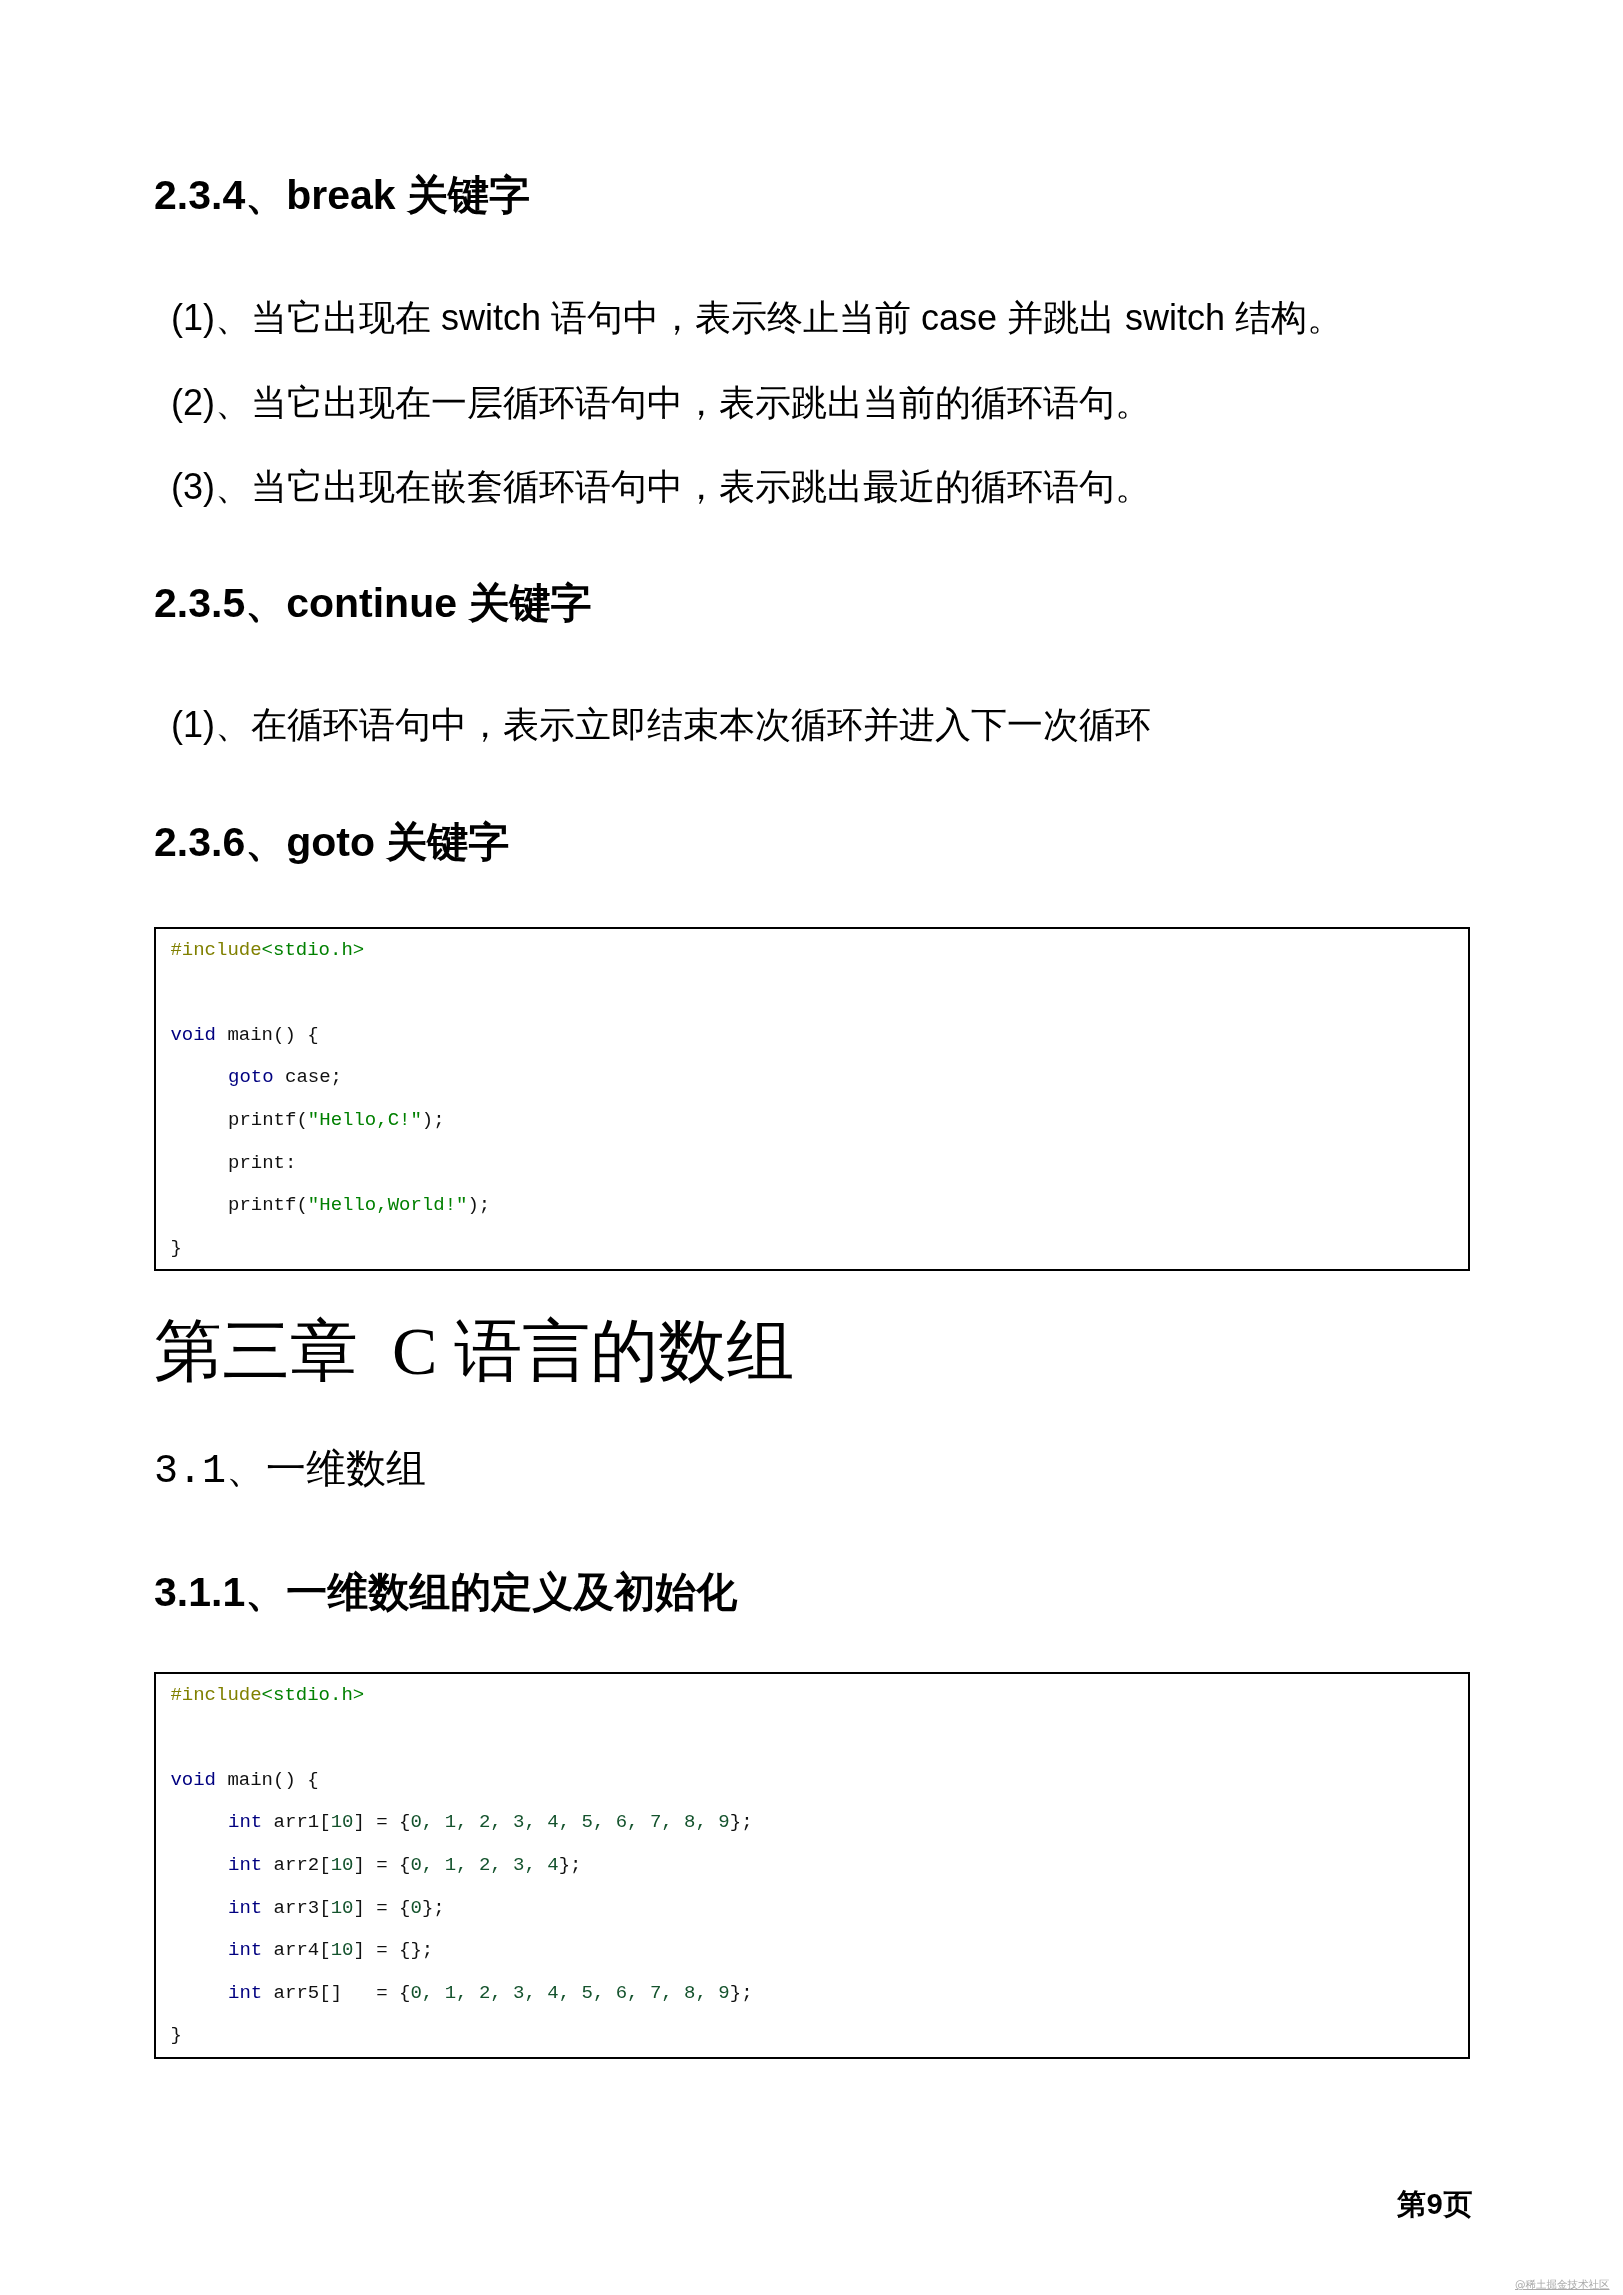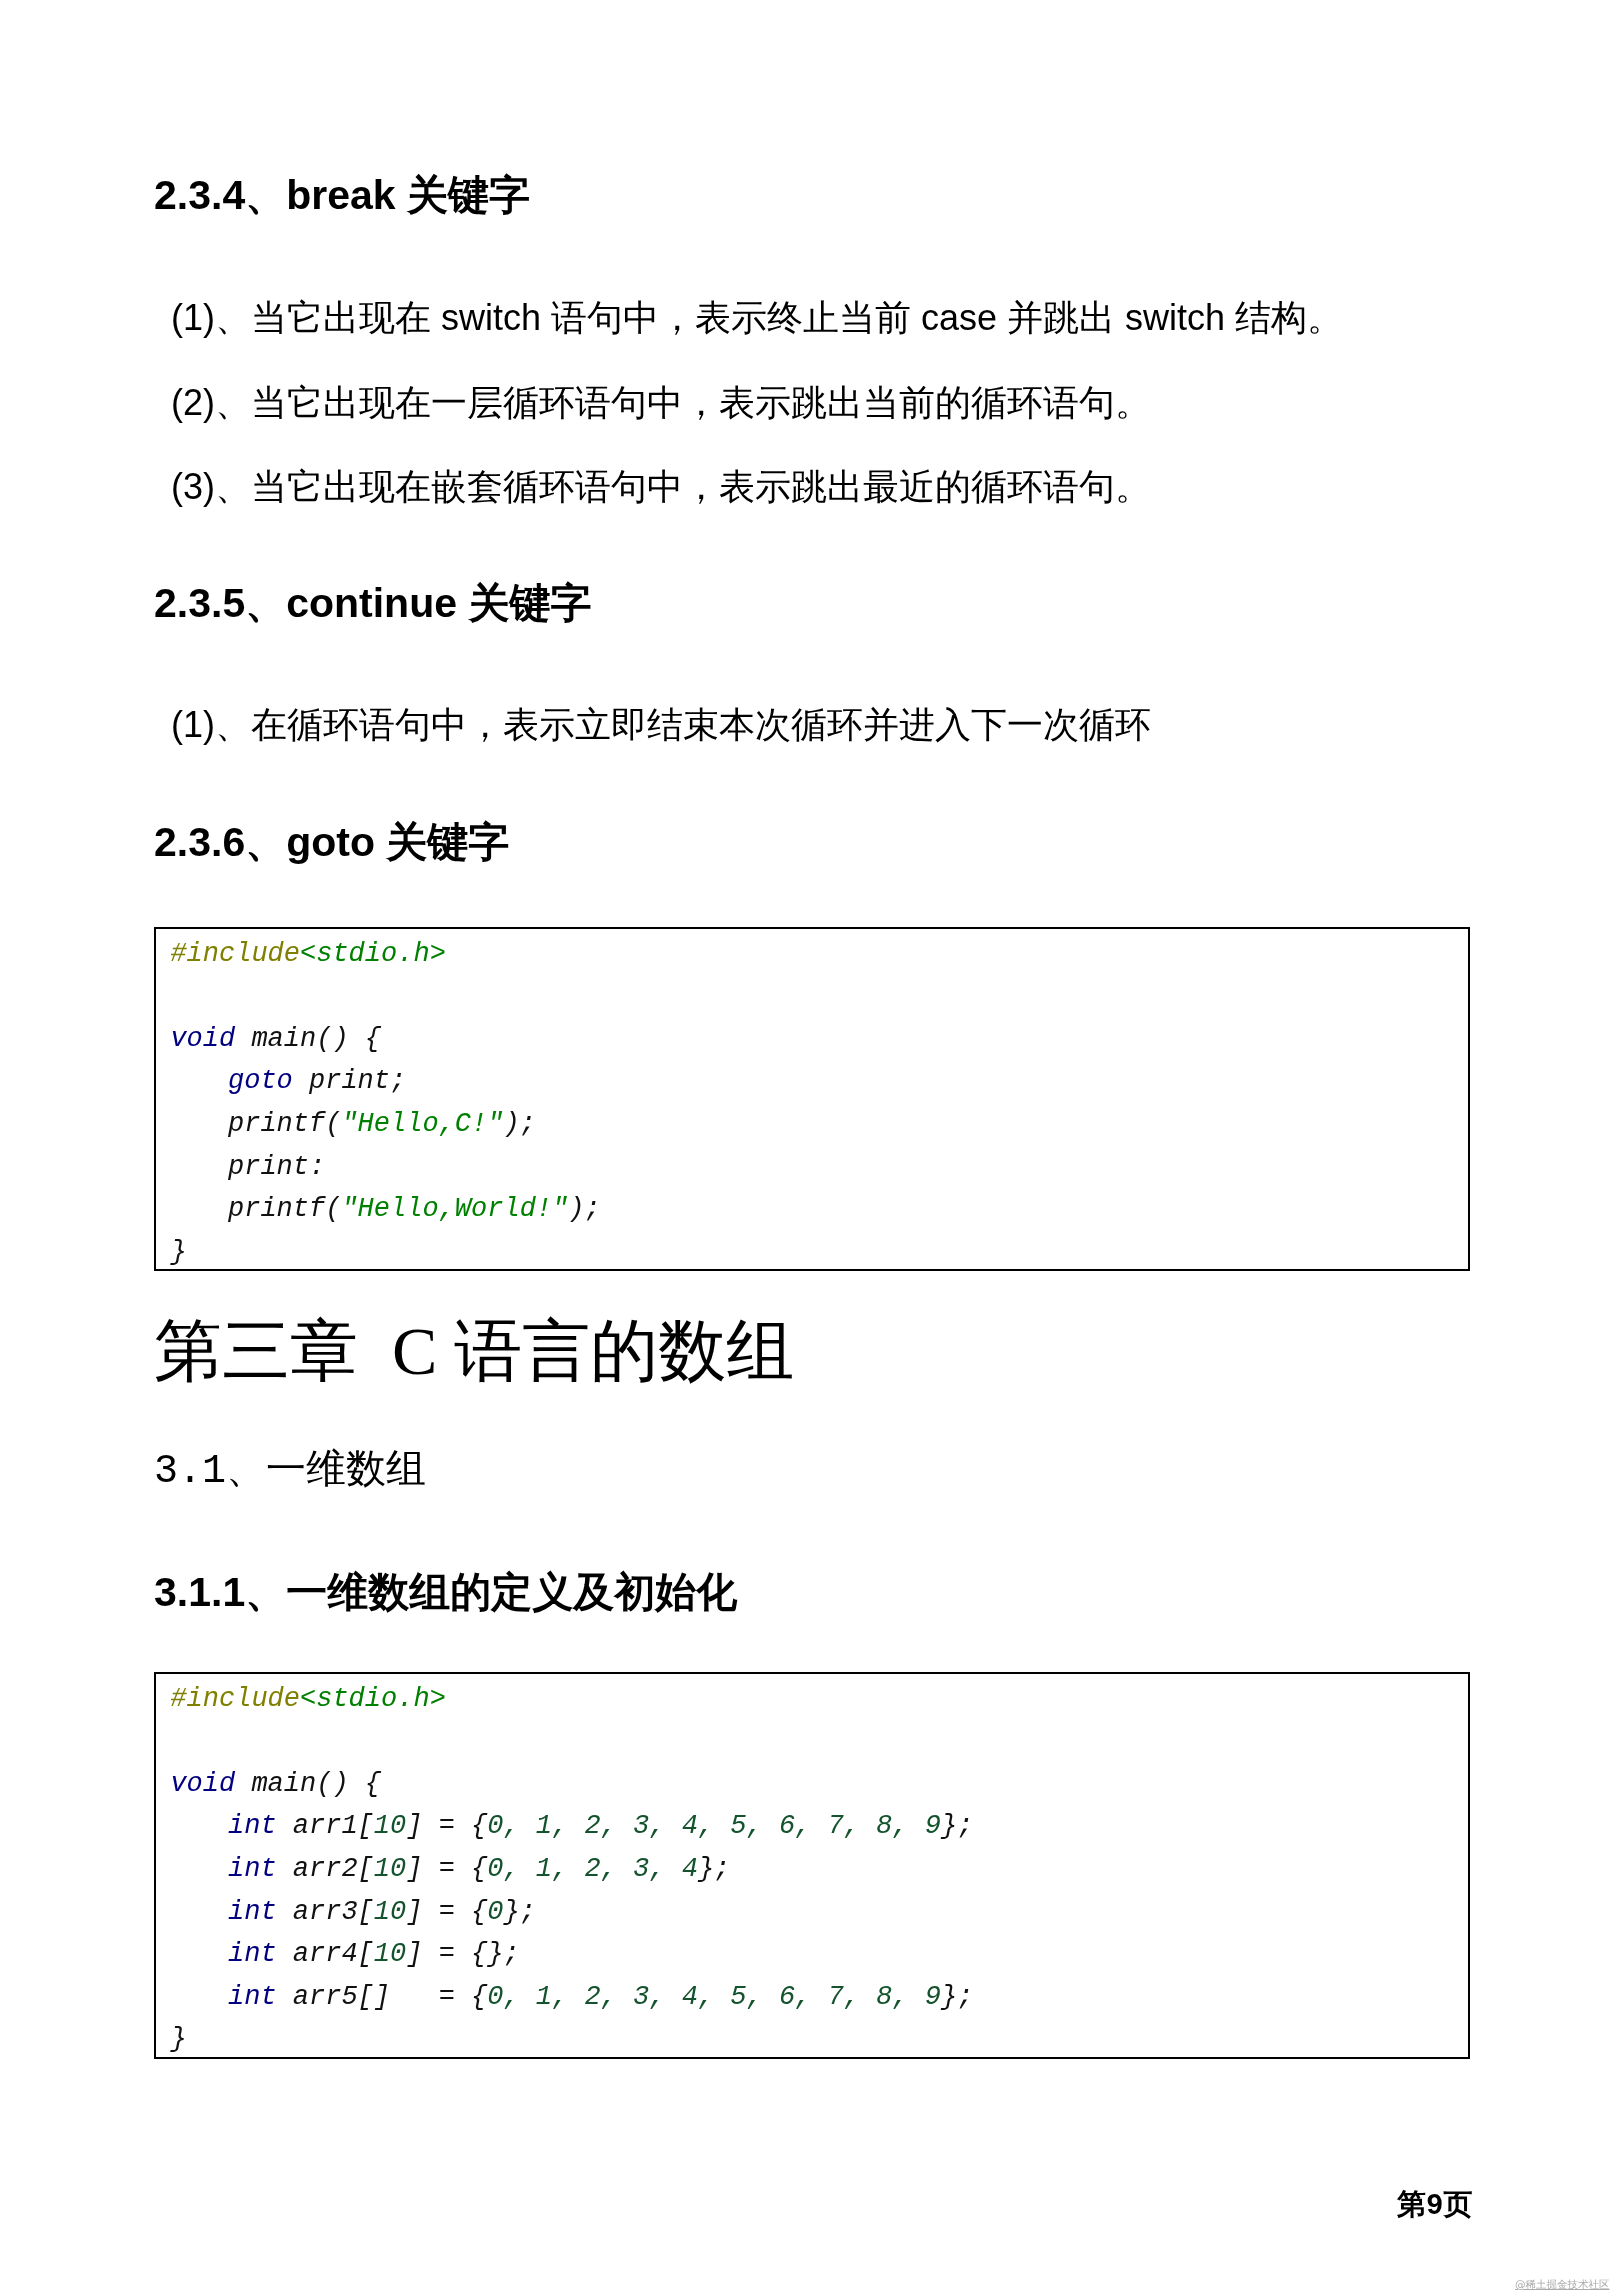--- a/index.html
+++ b/index.html
@@ -3,21 +3,21 @@
 <meta charset="utf-8">
 <style>
   html, body { margin: 0; padding: 0; background: #ffffff; }
   body { width: 1623px; height: 2295px; position: relative; overflow: hidden; color: #000; }
   .abs { position: absolute; white-space: pre; }
   .h3 { font-family: "Liberation Sans", "DejaVu Sans", sans-serif; font-weight: bold; font-size: 41px; line-height: 1; }
   .para { font-family: "Liberation Sans", "DejaVu Sans", sans-serif; font-size: 36px; line-height: 1; }
   .chapter { font-family: "Liberation Serif", "DejaVu Serif", serif; font-size: 68px; line-height: 1; }
   .h2 { font-family: Liberation Mono, monospace; font-size: 40px; line-height: 1; }
   .code-box { position: absolute; border: 2.6px solid #000; box-sizing: border-box; background: #fff; }
-  .code-line { position: absolute; left: 14.4px; font-family: "Liberation Mono", "DejaVu Sans Mono", monospace; font-size: 27px; line-height: 1; white-space: pre; color: #111; font-style: italic; }
+  .code-line { position: absolute; left: 14.4px; font-family: "Liberation Mono", "DejaVu Sans Mono", monospace; font-size: 19px; line-height: 1; white-space: pre; color: #111; }
   .pp { color: #808000; }
   .str { color: #008000; }
   .kw { color: #000080; }
   .num { color: #14532d; }
   .footer { font-family: Liberation Mono, monospace; font-weight: bold; font-size: 29px; }
   .watermark { font-family: "DejaVu Sans", sans-serif; font-size: 10.5px; color: #aaaaaa; }
 </style>
 </head>
 <body>
 
@@ -27,21 +27,21 @@
 <div class="abs para" style="left:171px; top:469px;">(3)、当它出现在嵌套循环语句中，表示跳出最近的循环语句。</div>
 
 <div class="abs h3" style="left:154px; top:583px;">2.3.5、continue 关键字</div>
 <div class="abs para" style="left:171px; top:707px;">(1)、在循环语句中，表示立即结束本次循环并进入下一次循环</div>
 
 <div class="abs h3" style="left:154px; top:822px;">2.3.6、goto 关键字</div>
 
 <div class="code-box" style="left:154px; top:927px; width:1316px; height:344px;">
   <div class="code-line" style="top:11.8px;"><span class="pp">#include</span><span class="str">&lt;stdio.h&gt;</span></div>
   <div class="code-line" style="top:97px;"><span class="kw">void</span><span> main() {</span></div>
-  <div class="code-line" style="top:139px; left:72px;"><span class="kw">goto</span><span> print;</span></div>
+  <div class="code-line" style="top:139px; left:72px;"><span class="kw">goto</span><span> case;</span></div>
   <div class="code-line" style="top:182px; left:72px;"><span>printf(</span><span class="str">"Hello,C!"</span><span>);</span></div>
   <div class="code-line" style="top:225px; left:72px;text-align:center;">print:</div>
   <div class="code-line" style="top:267px; left:72px;"><span>printf(</span><span class="str">"Hello,World!"</span><span>);</span></div>
   <div class="code-line" style="top:310px;">}</div>
 </div>
 
 <div class="abs chapter" style="left:154px; top:1317px;">第三章  C 语言的数组</div>
 <div class="abs h2" style="left:154px; top:1452px;">3.1、一维数组</div>
 <div class="abs h3" style="left:154px; top:1572px;">3.1.1、一维数组的定义及初始化</div>
 

